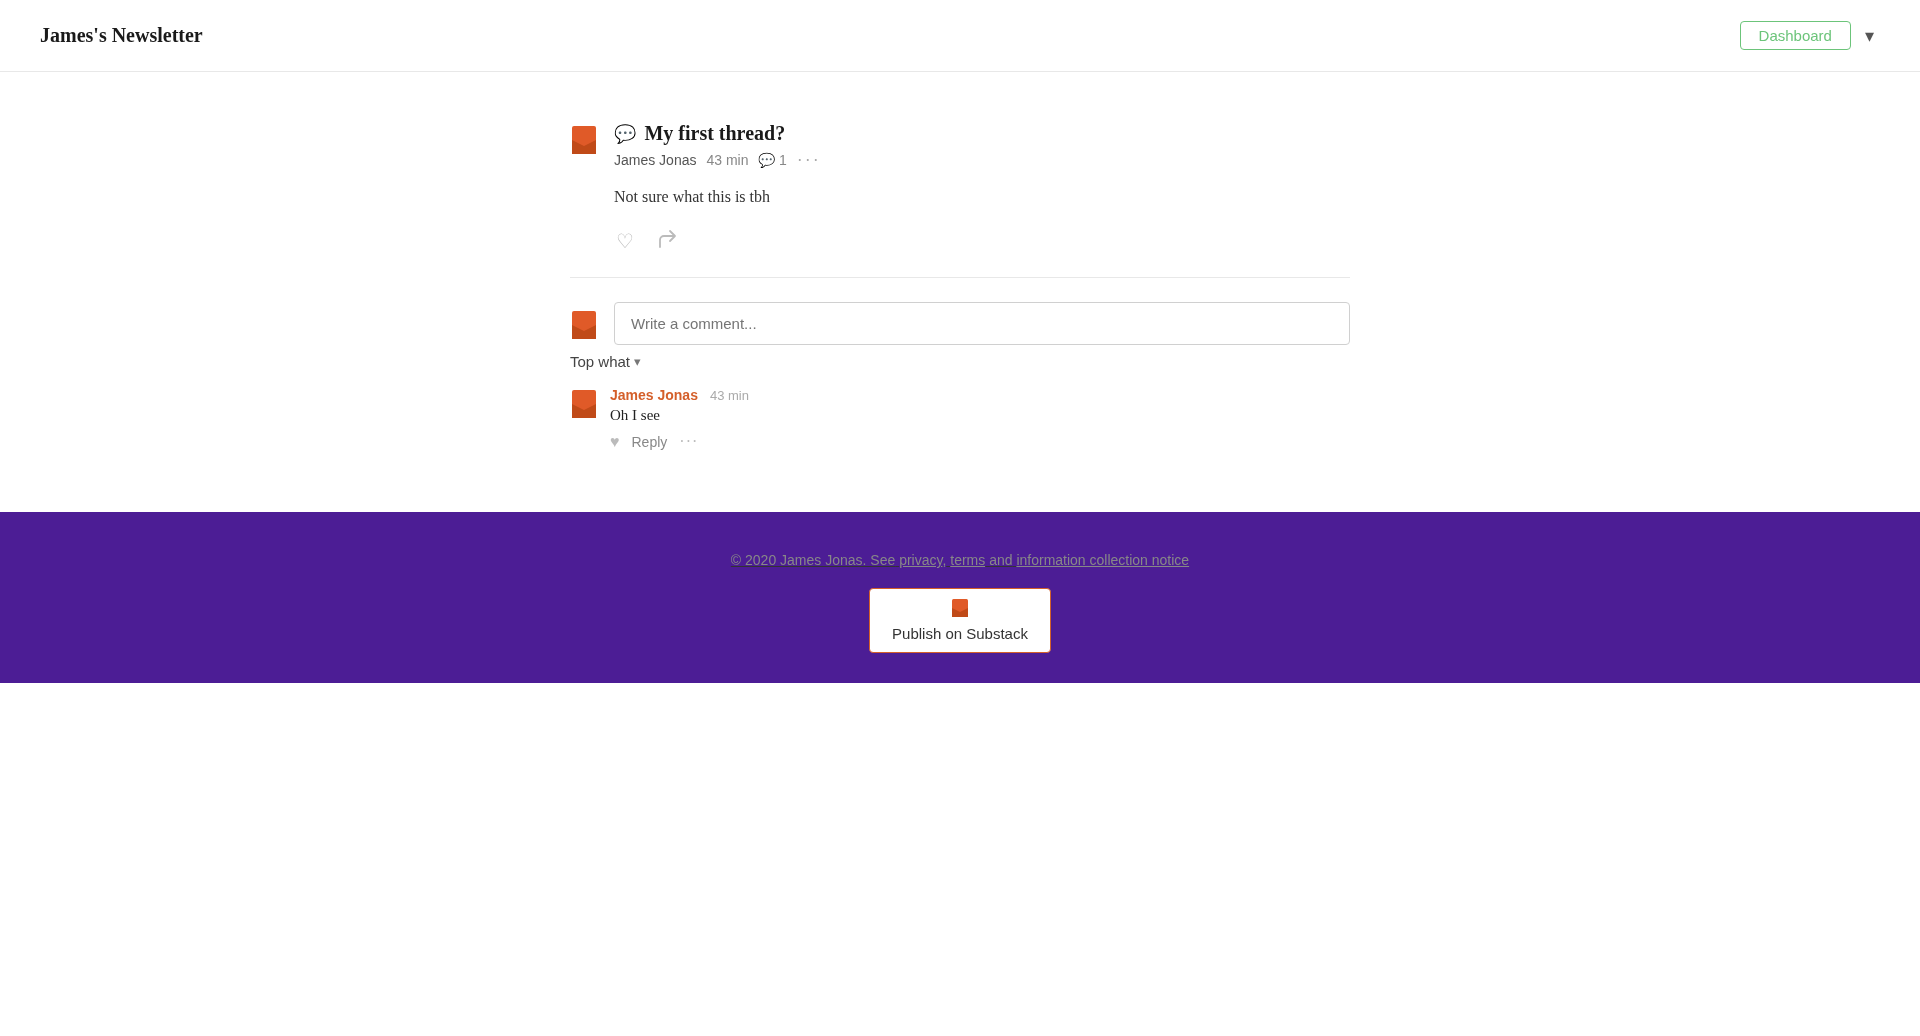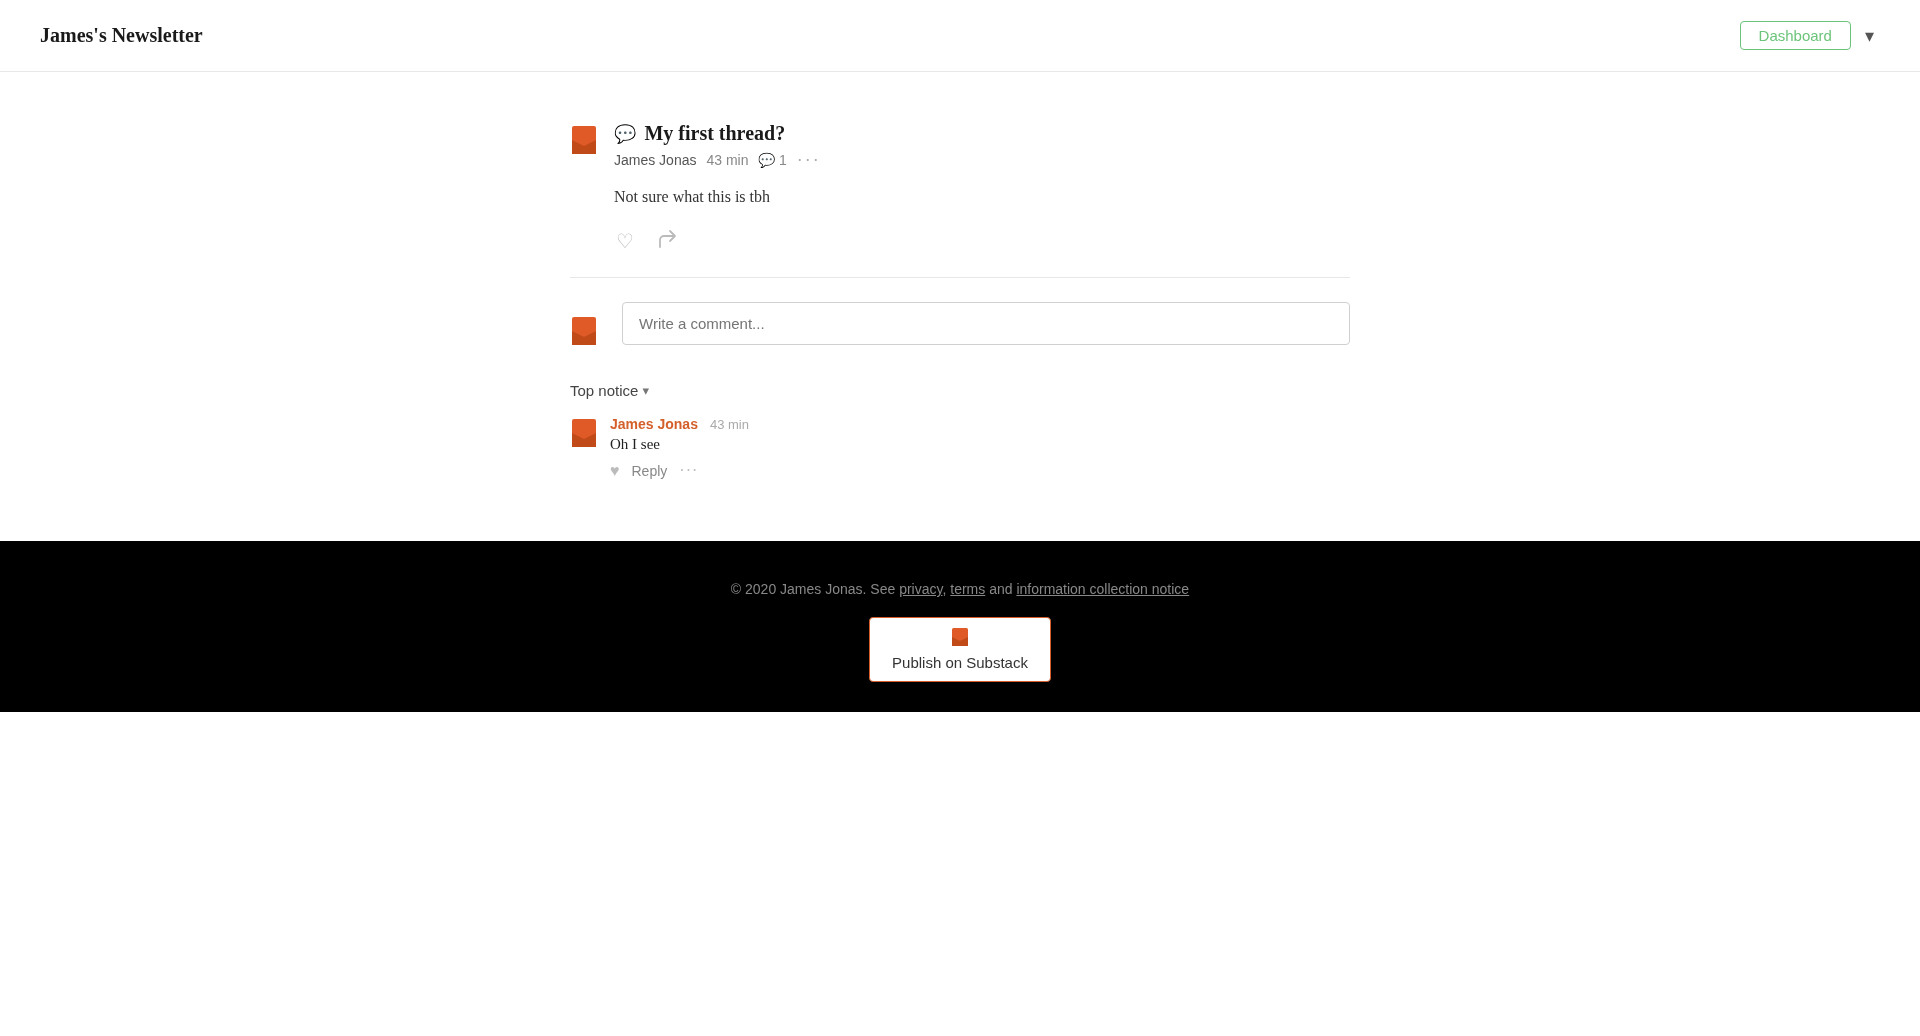--- a/index.html
+++ b/index.html
@@ -119,23 +119,23 @@
       display: flex;
       align-items: center;
     }
 
     
     .comment-section {
       padding: 24px 0 0 0;
     }
     .comment-input-row {
       display: flex;
-      gap: 24px;
-      align-items: flex-end;
-      margin-bottom: 37px;
+      gap: 16px;
+      align-items: center;
+      margin-bottom: 8px;
     }
     .comment-input {
       flex: 1;
       border: 1px solid #d0d0d0;
       border-radius: 4px;
       padding: 12px 16px;
       font-size: 15px;
       font-family: sans-serif;
       color: #999;
       outline: none;
@@ -203,23 +203,24 @@
     }
     .comment-more {
       color: #bbb;
       font-size: 16px;
       cursor: pointer;
       letter-spacing: 1px;
     }
 
     
     .footer {
-      background: #000000;
+      background: #4c1d95;
       padding: 40px 20px 30px 20px;
       text-align: center;
+      text-decoration: underline;
     }
     .footer-text {
       font-size: 14px;
       color: #888;
       font-family: sans-serif;
       margin-bottom: 20px;
     }
     .footer-link {
       color: #888;
       text-decoration: underline;
@@ -304,21 +305,21 @@
       <div class="avatar-bookmark">
         <svg class="bookmark-icon bm-svg" viewBox="0 0 24 28" xmlns="http://www.w3.org/2000/svg">
           <rect x="0" y="0" width="24" height="28" rx="2" fill="#e05a28"></rect>
           <polygon points="0,14 12,20 24,14 24,28 0,28" fill="#c04a18"></polygon>
         </svg>
       </div>
       <input class="comment-input" type="text" placeholder="Write a comment..." style="">
     </div>
 
     <div class="sort-row">
-      <span class="sort-label">Top notice</span>
+      <span class="sort-label">Top what</span>
       <span class="sort-chevron">▾</span>
     </div>
 
     <div class="comment-container">
       <div class="avatar-bookmark">
         <svg class="bookmark-icon bm-svg" viewBox="0 0 24 28" xmlns="http://www.w3.org/2000/svg">
           <rect x="0" y="0" width="24" height="28" rx="2" fill="#e05a28"></rect>
           <polygon points="0,14 12,20 24,14 24,28 0,28" fill="#c04a18"></polygon>
         </svg>
       </div>

